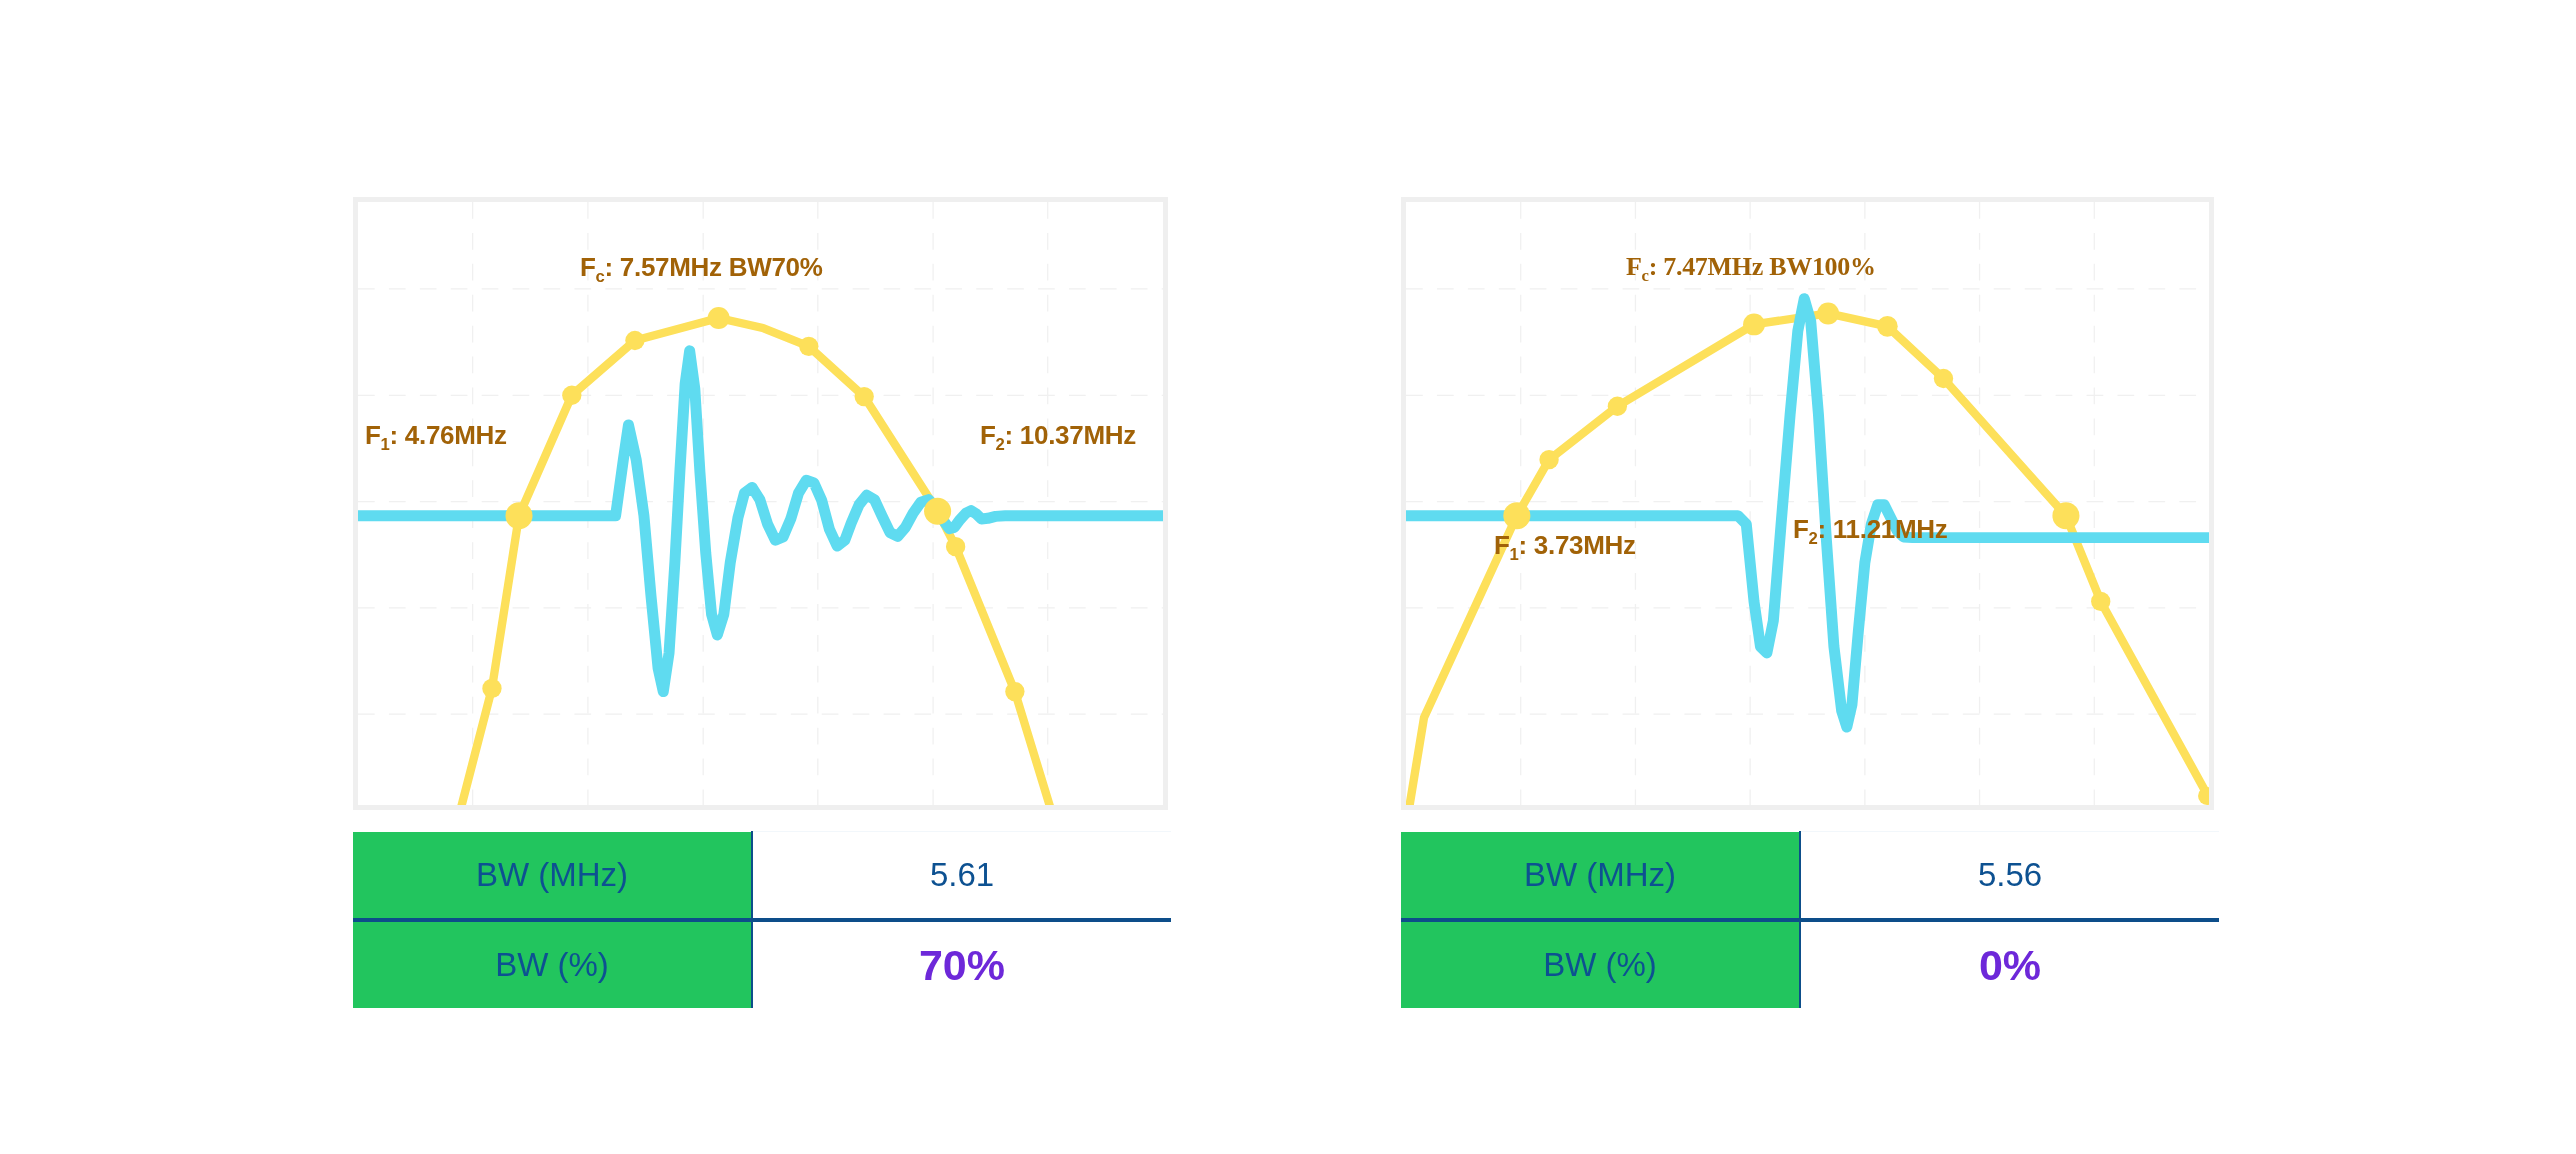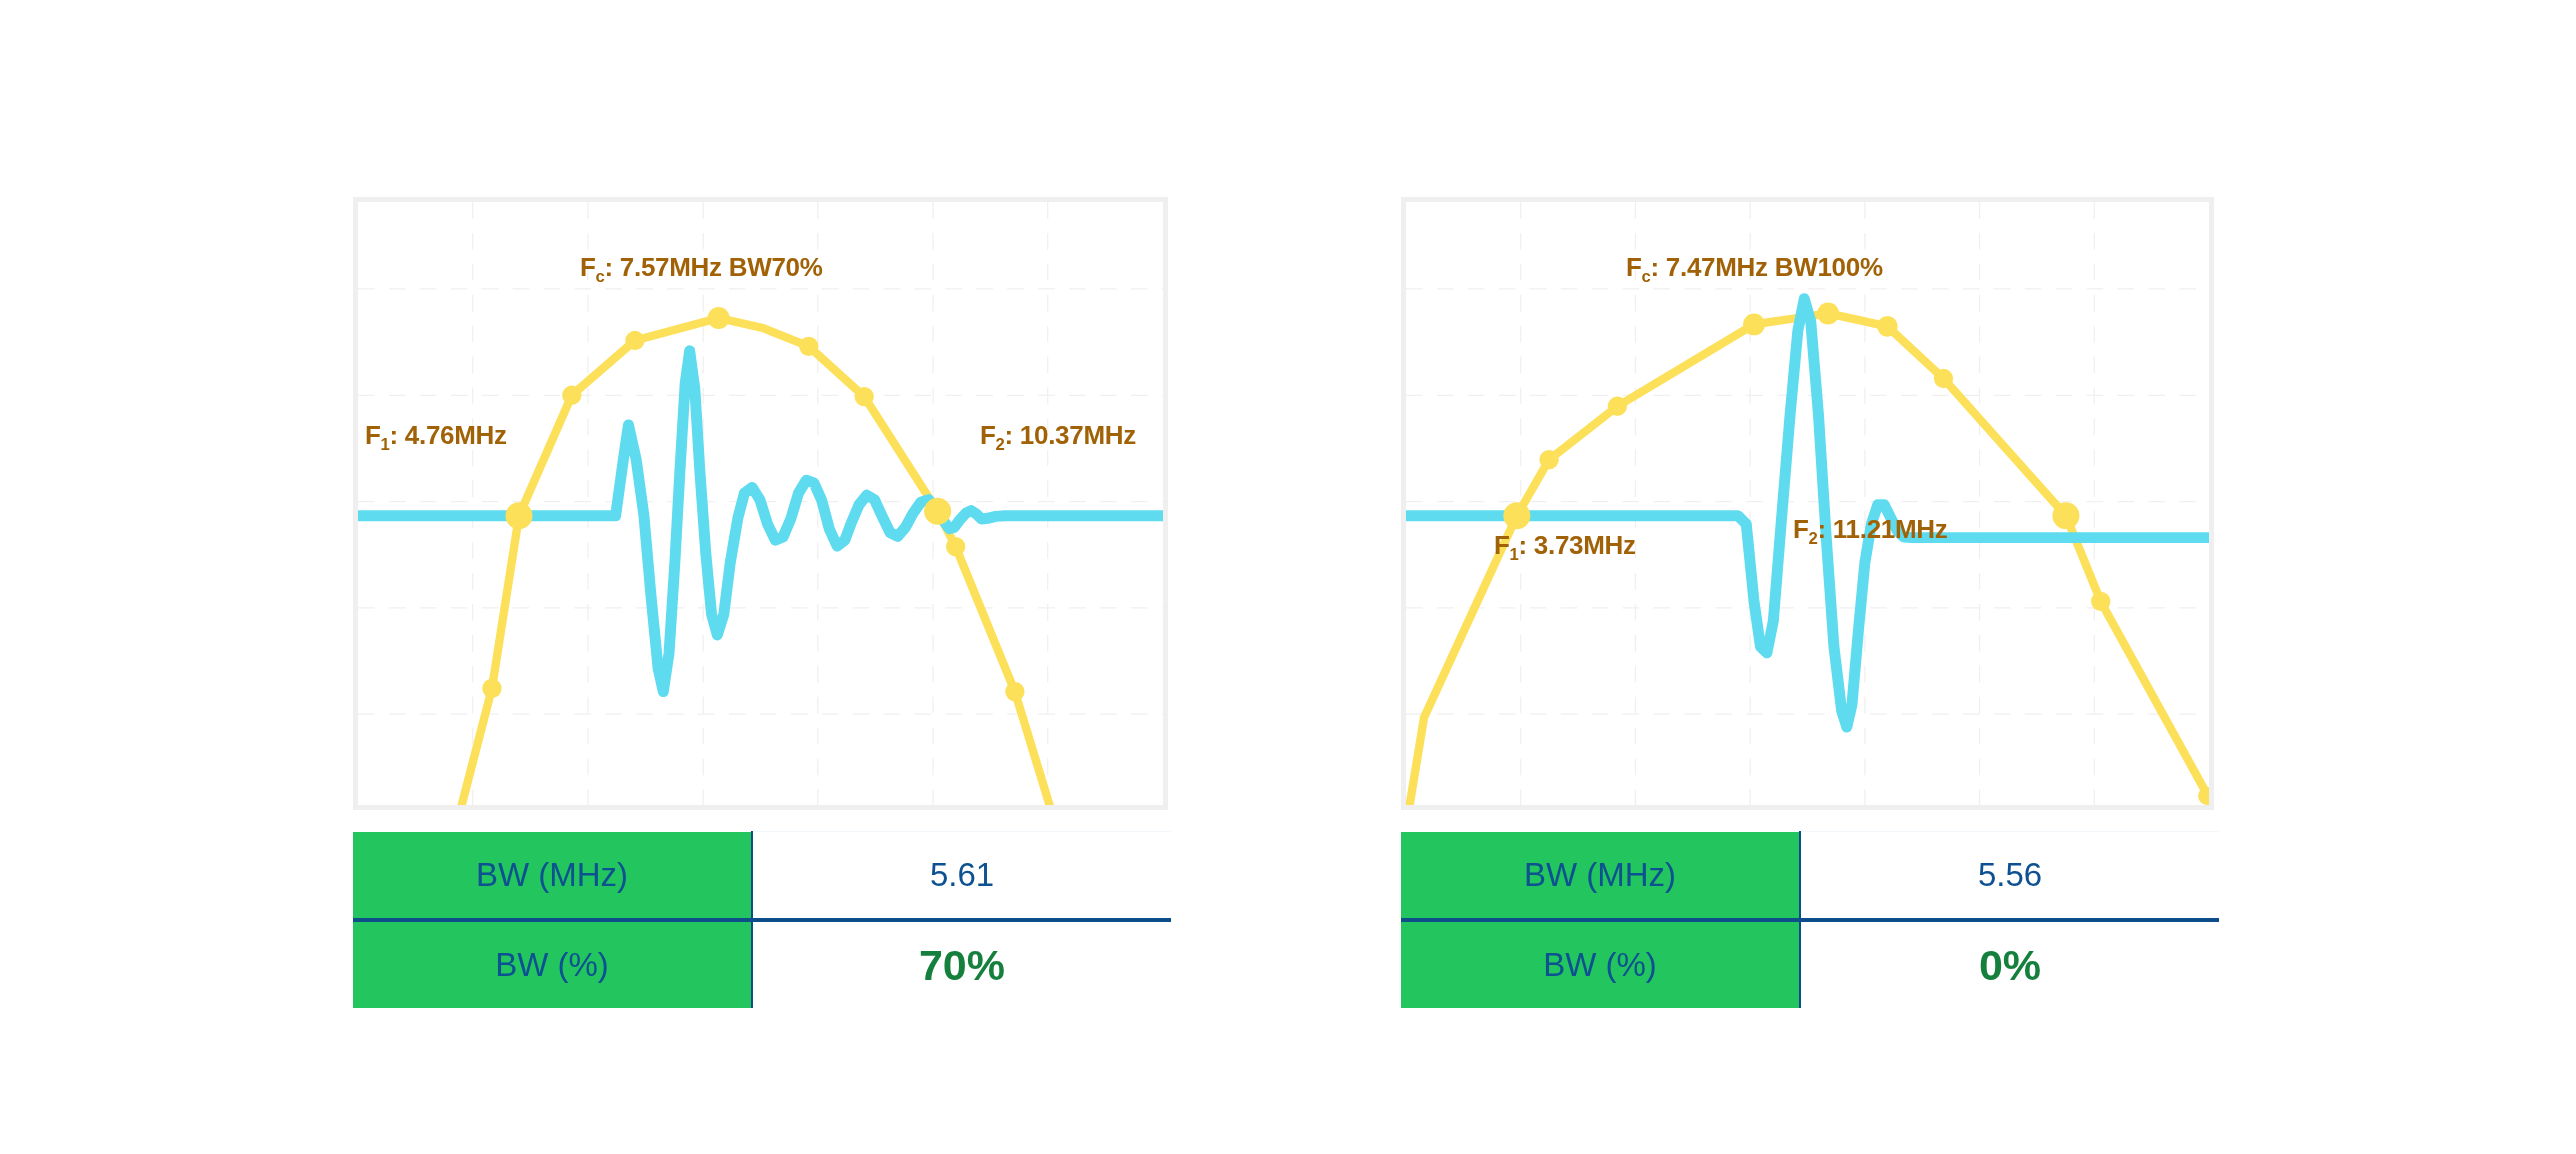--- a/index.html
+++ b/index.html
@@ -37,21 +37,21 @@
     white-space:nowrap;
     line-height:1;
   }
   .anno sub{font-size:16.7px;vertical-align:baseline;position:relative;top:6.4px;}
 
   
   #l-fc{left:580px;top:254px;}
   #l-f1{left:365px;top:422px;}
   #l-f2{left:980px;top:422px;}
   
-  #r-fc{left:583px;top:254px;}
+  #r-fc{left:583px;top:254px;font-family:Liberation Serif, serif;}
   #r-f1{left:451px;top:509px;margin-top:23px;}
   #r-f2{left:750px;top:516px;}
 
   
   .bw-table{
     position:absolute;
     border-collapse:collapse;
     table-layout:fixed;
   }
   #panel-left  .bw-table{left:353px;top:831px;width:818px;}
@@ -75,21 +75,21 @@
     background:#ffffff;
     font-weight:normal;
     margin-left:36px;
   }
   .bw-table tr.row-top .lbl,
   .bw-table tr.row-top .val{
     border-bottom:4.5px solid #0D4E8A;
   }
   .bw-table tr.row-top .val{border-top:1.3px solid #f2f7fb;}
   .bw-table .pct{
-    color:#15803d;
+    color:#6d28d9;
     font-weight:bold;
     font-size:43px;
   }
 </style>
 </head>
 <body>
 
 <div class="stage">
 
   <div class="panel" id="panel-left">

